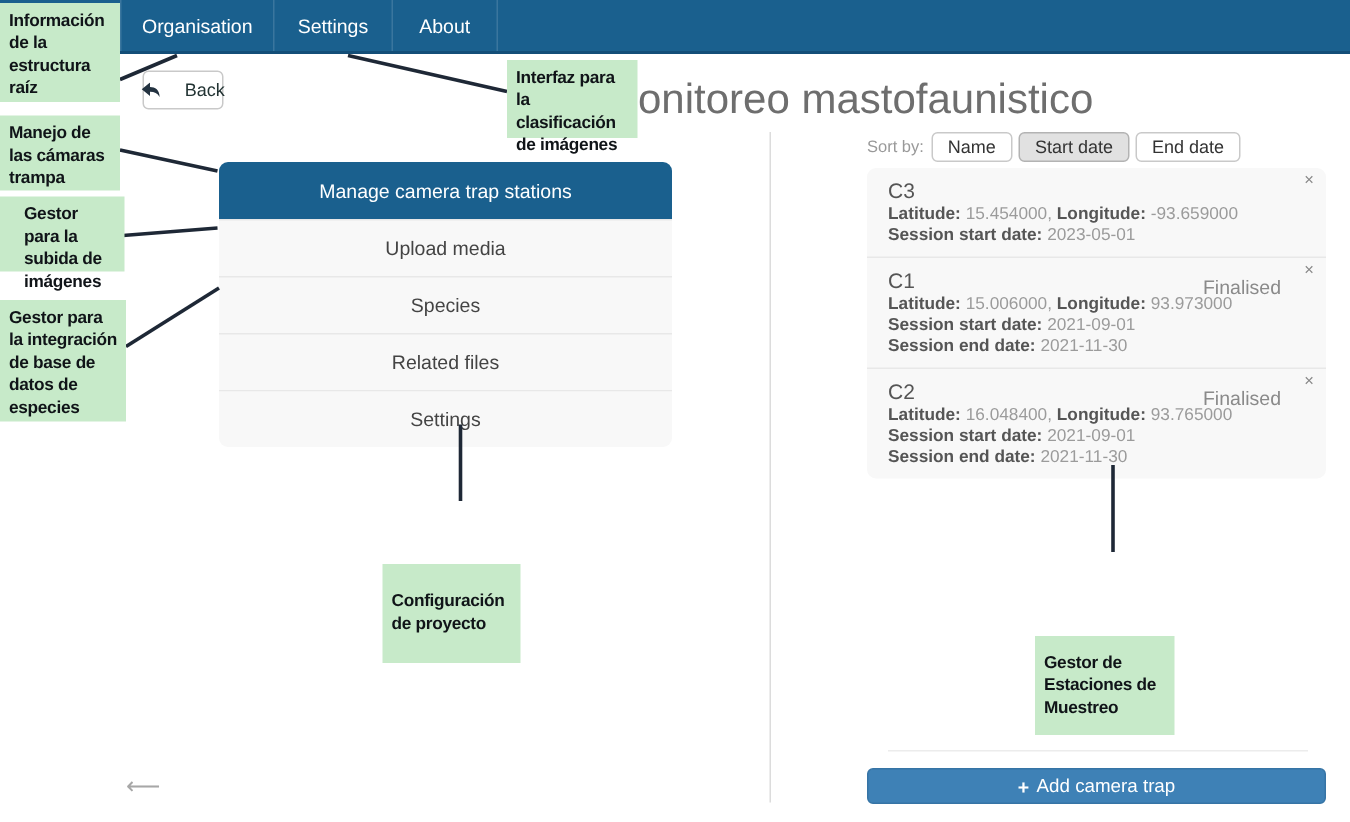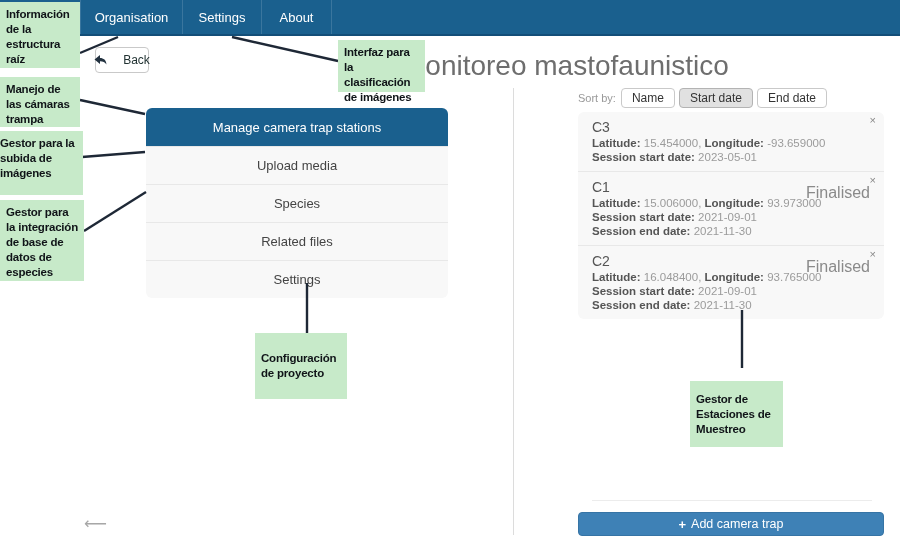--- a/index.html
+++ b/index.html
@@ -42,42 +42,42 @@
             border:1px solid #c9c9c9;border-radius:4px;font-size:12px;color:#333;
             margin-right:4px;cursor:pointer;box-sizing:border-box;}
   .sort-btn.active{background:#e1e1e1;border-color:#b3b3b3;}
 
   
   .cards{position:absolute;left:578px;top:112px;width:306px;background:#f8f8f8;
          border-radius:6px;overflow:hidden;z-index:1;}
   .card{position:relative;padding:7px 14px;box-sizing:border-box;}
   .card + .card{border-top:1px solid #e8e8e8;}
   .card-close{position:absolute;top:3px;right:8px;font-size:11px;color:#888;cursor:pointer;line-height:11px;}
-  .card-status{position:absolute;top:12px;right:14px;font-size:16px;color:#8a8a8a;}
+  .card-status{position:absolute;top:12px;right:30px;font-size:13px;color:#8a8a8a;}
   .card-title{font-size:14px;color:#555;line-height:17px;}
   .card-line{font-size:11.5px;color:#9b9b9b;line-height:14px;}
   .card-line b{color:#555;font-weight:700;}
 
   
   .hdivider{position:absolute;left:592px;top:500px;width:280px;height:1px;background:#ececec;}
   .add-btn{position:absolute;left:578px;top:512px;width:306px;height:24px;background:#3e81b6;
            border:1px solid #3674a5;border-radius:4px;color:#fff;font-size:12.5px;display:flex;
            align-items:center;justify-content:center;gap:5px;cursor:pointer;box-sizing:border-box;z-index:1;}
   .add-btn .plus{font-weight:700;font-size:13px;}
 
   .bottom-arrow{position:absolute;left:84px;top:514px;font-size:16px;color:#a7a7a7;z-index:1;}
 
   
   .lines{position:absolute;left:0;top:0;width:900px;height:548px;z-index:4;pointer-events:none;}
   .note{position:absolute;background:#c7eac9;color:#101418;font-weight:700;font-size:11.5px;
         line-height:15px;letter-spacing:-0.2px;padding:5px 6px;box-sizing:border-box;z-index:5;}
-  .note.centered{display:flex;align-items:center;}
+  .note.centered{display:flex;align-items:center;margin-top:43px;}
   .nA{left:0;top:2px;width:80px;height:66px;}
   .nB{left:0;top:77px;width:80px;height:50px;}
-  .nC{left:0;top:131px;width:83px;height:64px;padding-left:0;}
+  .nC{left:0;top:131px;width:83px;height:50px;padding-left:16px;}
   .nD{left:0;top:200px;width:84px;height:81px;}
   .nE{left:338px;top:40px;width:87px;height:52px;}
   .nF{left:255px;top:333px;width:92px;height:66px;}
   .nG{left:690px;top:381px;width:93px;height:66px;}
 </style>
 </head>
 <body>
 
 <div class="stage">
 

